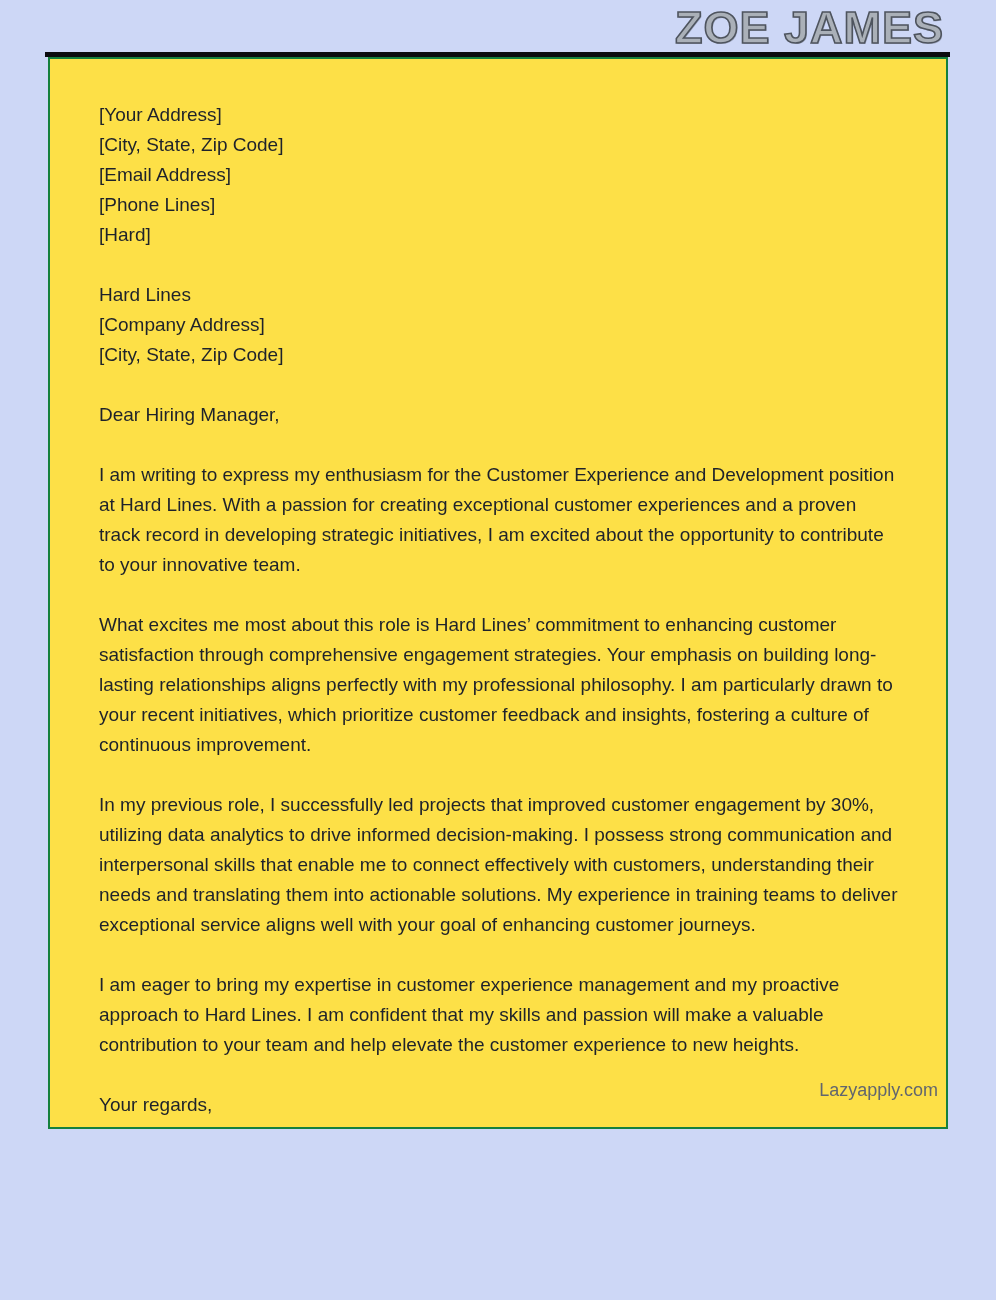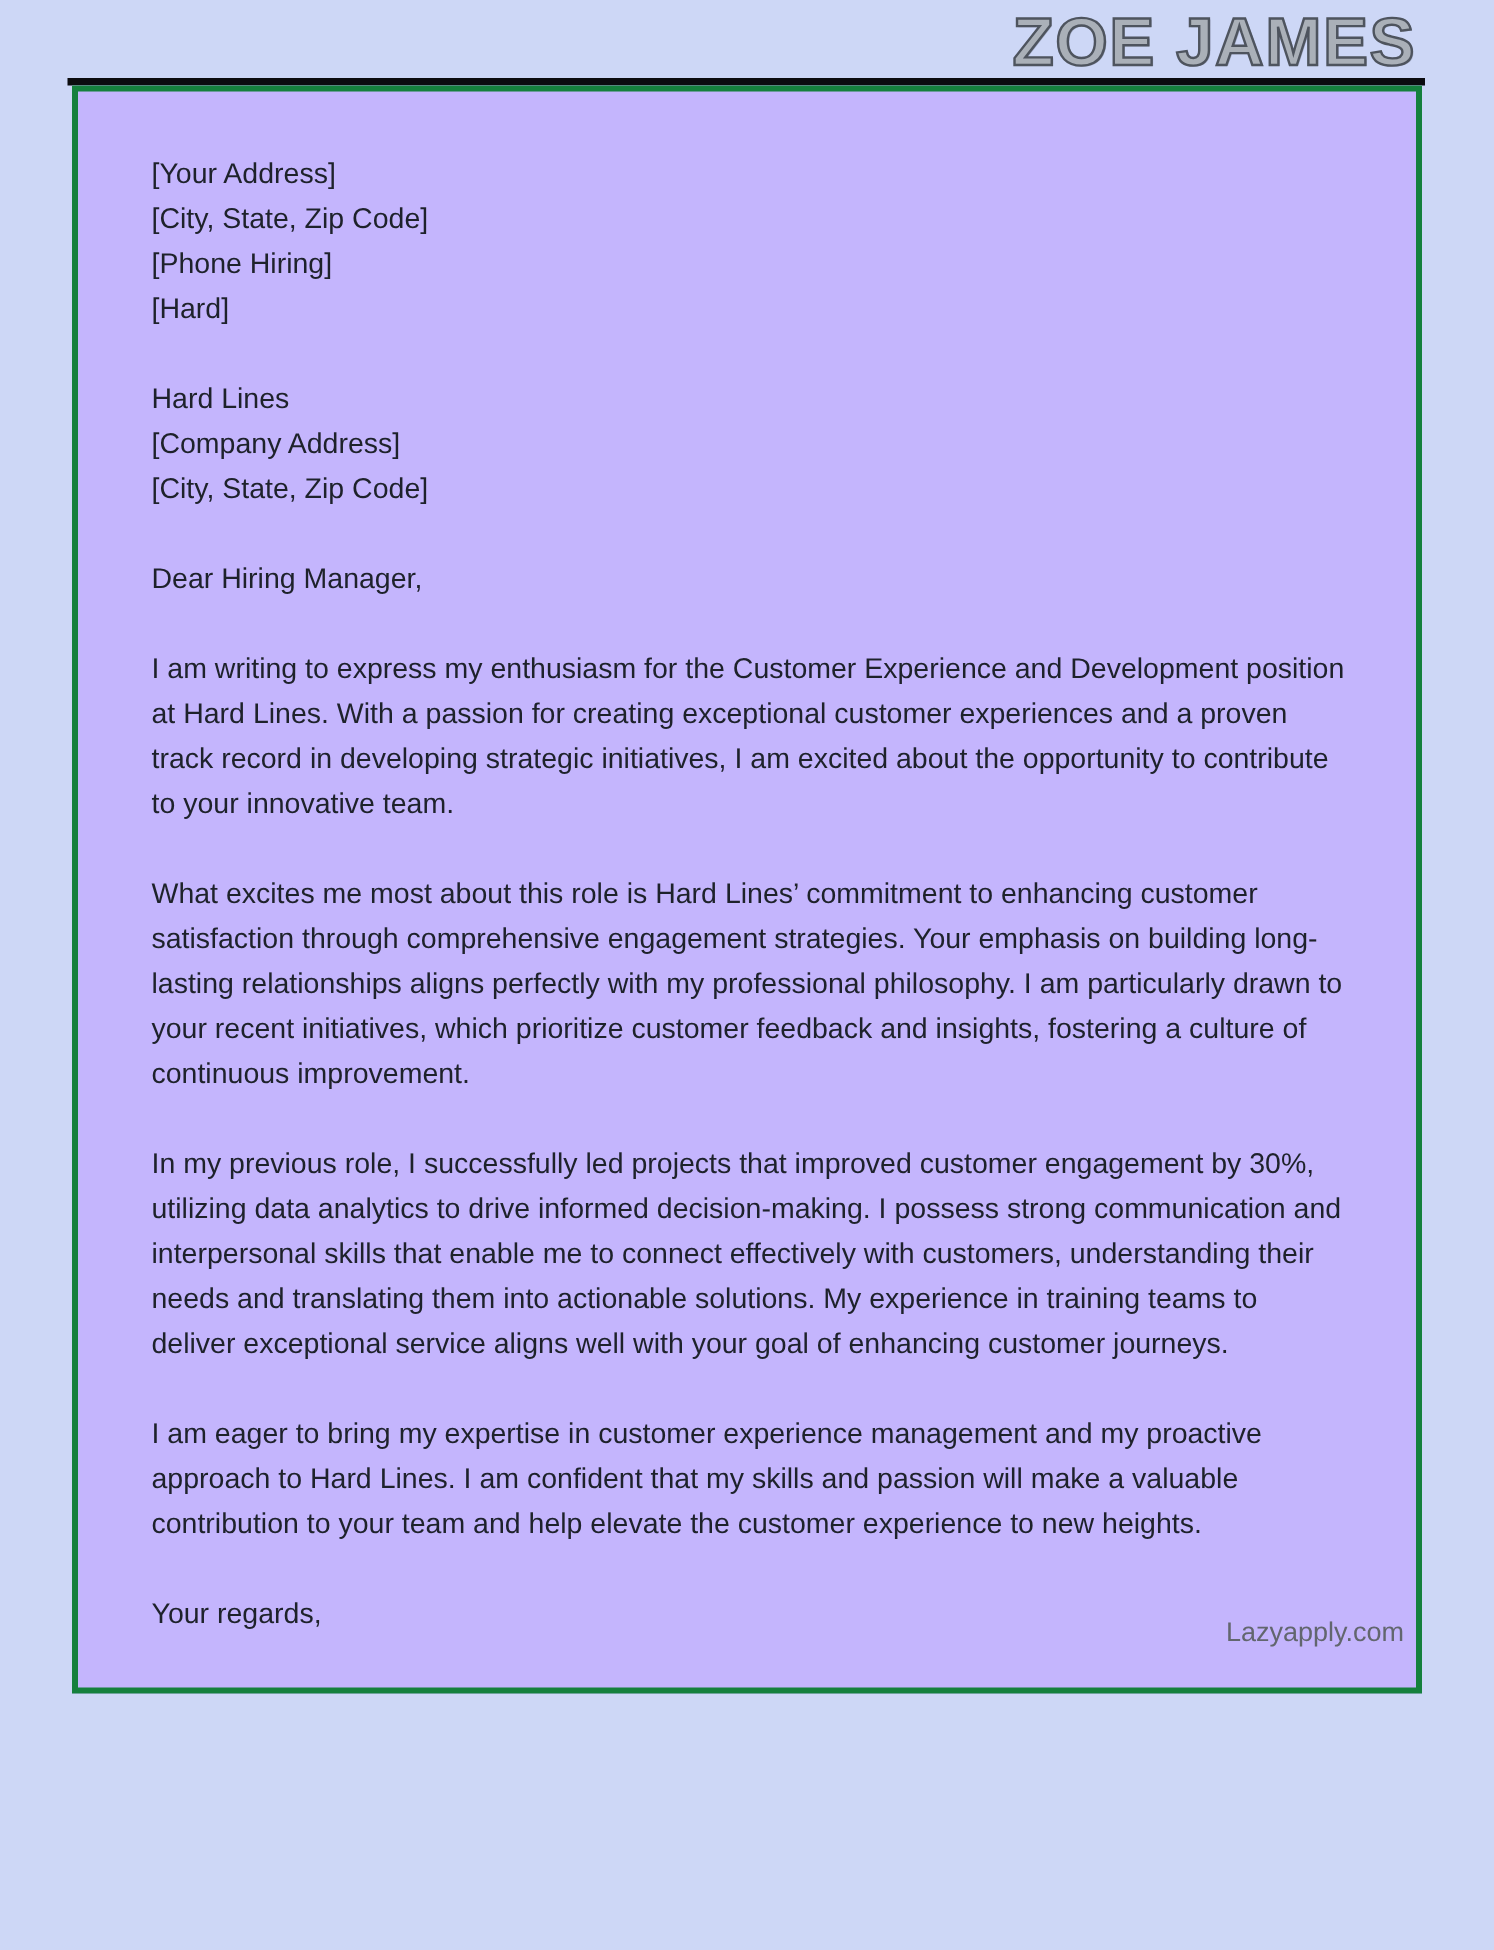--- a/index.html
+++ b/index.html
@@ -32,22 +32,22 @@
     right: 46px;
     height: 5px;
     background: #0b0b0f;
   }
   .page {
     position: absolute;
     top: 57px;
     left: 48px;
     right: 48px;
     bottom: 11px;
-    background: #c4b5fd;
-    border: 4px solid #15803d;
+    background: #fde047;
+    border: 2px solid #15803d;
   }
   .letter {
     padding: 41px 46px 0 49px;
     color: #1e222b;
     font-size: 19px;
     line-height: 30px;
   }
   .block { margin-bottom: 30px; }
   .paragraph { margin-bottom: 30px; max-width: 802px; }
   .closing { margin-bottom: 0; }
@@ -67,21 +67,22 @@
   <div class="header-name">ZOE JAMES</div>
 
   <div class="header-divider"></div>
 
   <div class="page">
     <div class="letter">
 
       <div class="block">
         <div>[Your Address]</div>
         <div>[City, State, Zip Code]</div>
-        <div>[Phone Hiring]</div>
+        <div>[Email Address]</div>
+        <div>[Phone Lines]</div>
         <div>[Hard]</div>
       </div>
 
       <div class="block">
         <div>Hard Lines</div>
         <div>[Company Address]</div>
         <div>[City, State, Zip Code]</div>
       </div>
 
       <div class="block">Dear Hiring Manager,</div>

